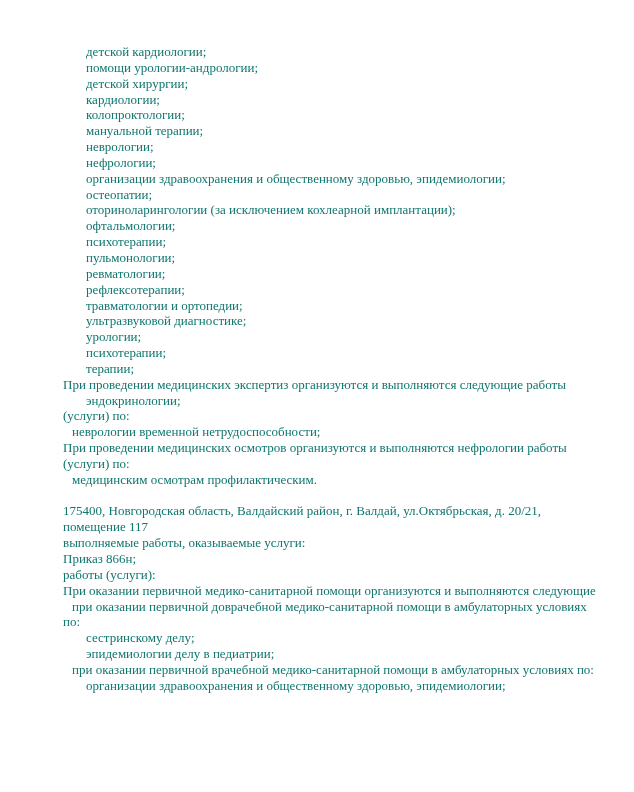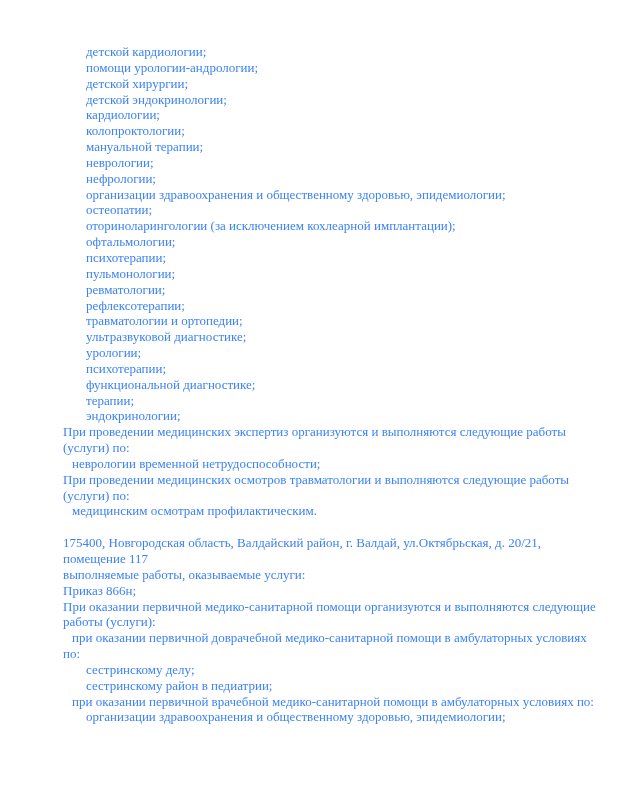--- a/index.html
+++ b/index.html
@@ -29,59 +29,57 @@
     min-height: 15.84px;
   }
   .indent-0 { padding-left: 0; }
   .indent-1 { padding-left: 9px; }
   .indent-2 { padding-left: 23px; }
   .blank { min-height: 15.84px; }
 </style>
 </head>
 <body>
 
-<div class="page" style="background: rgb(255, 255, 255); color: #3b82f6;">
+<div class="page" style="background: rgb(255, 255, 255); color: #0f766e;">
   <div class="content" id="document-lines">
       <div class="line indent-2">детской кардиологии;</div>
       <div class="line indent-2">помощи урологии-андрологии;</div>
       <div class="line indent-2">детской хирургии;</div>
-      <div class="line indent-2">детской эндокринологии;</div>
       <div class="line indent-2">кардиологии;</div>
       <div class="line indent-2">колопроктологии;</div>
       <div class="line indent-2">мануальной терапии;</div>
       <div class="line indent-2">неврологии;</div>
       <div class="line indent-2">нефрологии;</div>
       <div class="line indent-2">организации здравоохранения и общественному здоровью, эпидемиологии;</div>
       <div class="line indent-2">остеопатии;</div>
       <div class="line indent-2">оториноларингологии (за исключением кохлеарной имплантации);</div>
       <div class="line indent-2">офтальмологии;</div>
       <div class="line indent-2">психотерапии;</div>
       <div class="line indent-2">пульмонологии;</div>
       <div class="line indent-2">ревматологии;</div>
       <div class="line indent-2">рефлексотерапии;</div>
       <div class="line indent-2">травматологии и ортопедии;</div>
       <div class="line indent-2">ультразвуковой диагностике;</div>
       <div class="line indent-2">урологии;</div>
       <div class="line indent-2">психотерапии;</div>
-      <div class="line indent-2">функциональной диагностике;</div>
       <div class="line indent-2">терапии;</div>
+      <div class="line indent-0">При проведении медицинских экспертиз организуются и выполняются следующие работы</div>
       <div class="line indent-2">эндокринологии;</div>
-      <div class="line indent-0">При проведении медицинских экспертиз организуются и выполняются следующие работы</div>
       <div class="line indent-0">(услуги) по:</div>
       <div class="line indent-1">неврологии временной нетрудоспособности;</div>
-      <div class="line indent-0">При проведении медицинских осмотров травматологии и выполняются следующие работы</div>
+      <div class="line indent-0">При проведении медицинских осмотров организуются и выполняются нефрологии работы</div>
       <div class="line indent-0">(услуги) по:</div>
       <div class="line indent-1">медицинским осмотрам профилактическим.</div>
       <div class="line indent-0 blank"></div>
       <div class="line indent-0">175400, Новгородская область, Валдайский район, г. Валдай, ул.Октябрьская, д. 20/21,</div>
       <div class="line indent-0">помещение 117</div>
       <div class="line indent-0">выполняемые работы, оказываемые услуги:</div>
       <div class="line indent-0">Приказ 866н;</div>
+      <div class="line indent-0">работы (услуги):</div>
       <div class="line indent-0">При оказании первичной медико-санитарной помощи организуются и выполняются следующие</div>
-      <div class="line indent-0">работы (услуги):</div>
       <div class="line indent-1">при оказании первичной доврачебной медико-санитарной помощи в амбулаторных условиях</div>
       <div class="line indent-0">по:</div>
       <div class="line indent-2">сестринскому делу;</div>
-      <div class="line indent-2">сестринскому район в педиатрии;</div>
+      <div class="line indent-2">эпидемиологии делу в педиатрии;</div>
       <div class="line indent-1">при оказании первичной врачебной медико-санитарной помощи в амбулаторных условиях по:</div>
       <div class="line indent-2">организации здравоохранения и общественному здоровью, эпидемиологии;</div>
     </div>
 </div>
 
 </body></html>

